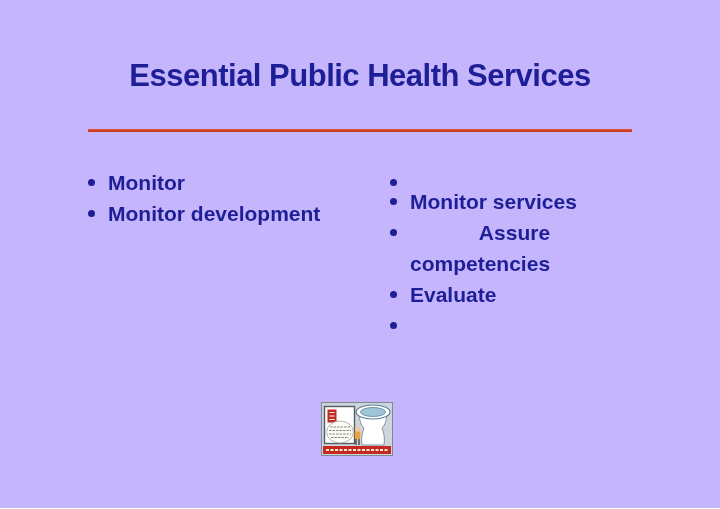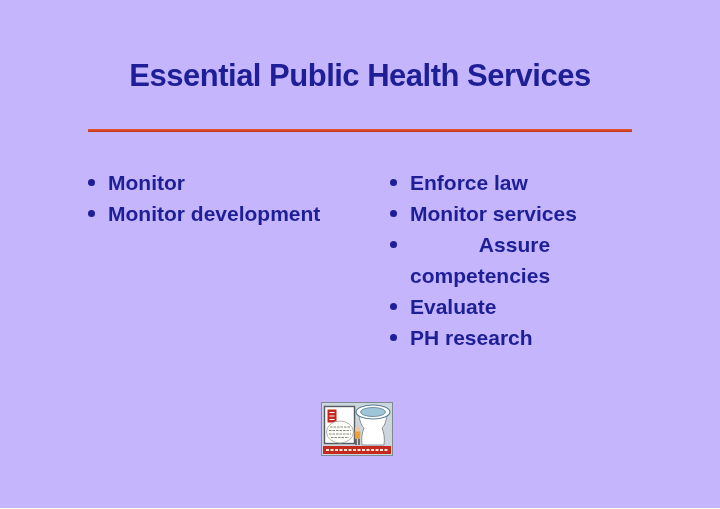--- a/index.html
+++ b/index.html
@@ -89,23 +89,20 @@
       <span class="bullet-dot"></span>
       <span class="bullet-text">
           <span class="bullet-line">Monitor development</span>
         </span>
     </li>
   </ul>
 
   <ul class="bullet-col col-right">
     <li class="bullet-item">
       <span class="bullet-dot"></span>
-      <span class="bullet-text">
-          <span class="bullet-line">Enforce law</span>
-        </span>
     </li>
     <li class="bullet-item">
       <span class="bullet-dot"></span>
       <span class="bullet-text">
           <span class="bullet-line">Monitor services</span>
         </span>
     </li>
     <li class="bullet-item">
       <span class="bullet-dot"></span>
       <span class="bullet-text">
@@ -114,23 +111,20 @@
       </span>
     </li>
     <li class="bullet-item">
       <span class="bullet-dot"></span>
       <span class="bullet-text">
           <span class="bullet-line">Evaluate</span>
         </span>
     </li>
     <li class="bullet-item">
       <span class="bullet-dot"></span>
-      <span class="bullet-text">
-          <span class="bullet-line">PH research</span>
-        </span>
     </li>
   </ul>
 
   <div class="logo">
     <svg viewBox="0 0 72 55" xmlns="http://www.w3.org/2000/svg">
 
       <rect x="0.5" y="0.5" width="71" height="53" fill="#CDD6DD" stroke="#7E8A92" stroke-width="1"></rect>
 
       <path d="M38,13 C39,21 41,24 43,26 C41,31 40,36 41,43 L63,43 C64,36 63,31 61,26 C63,24 65,21 66,13 Z" fill="#FFFFFF" stroke="#8A9298" stroke-width="1"></path>
 

